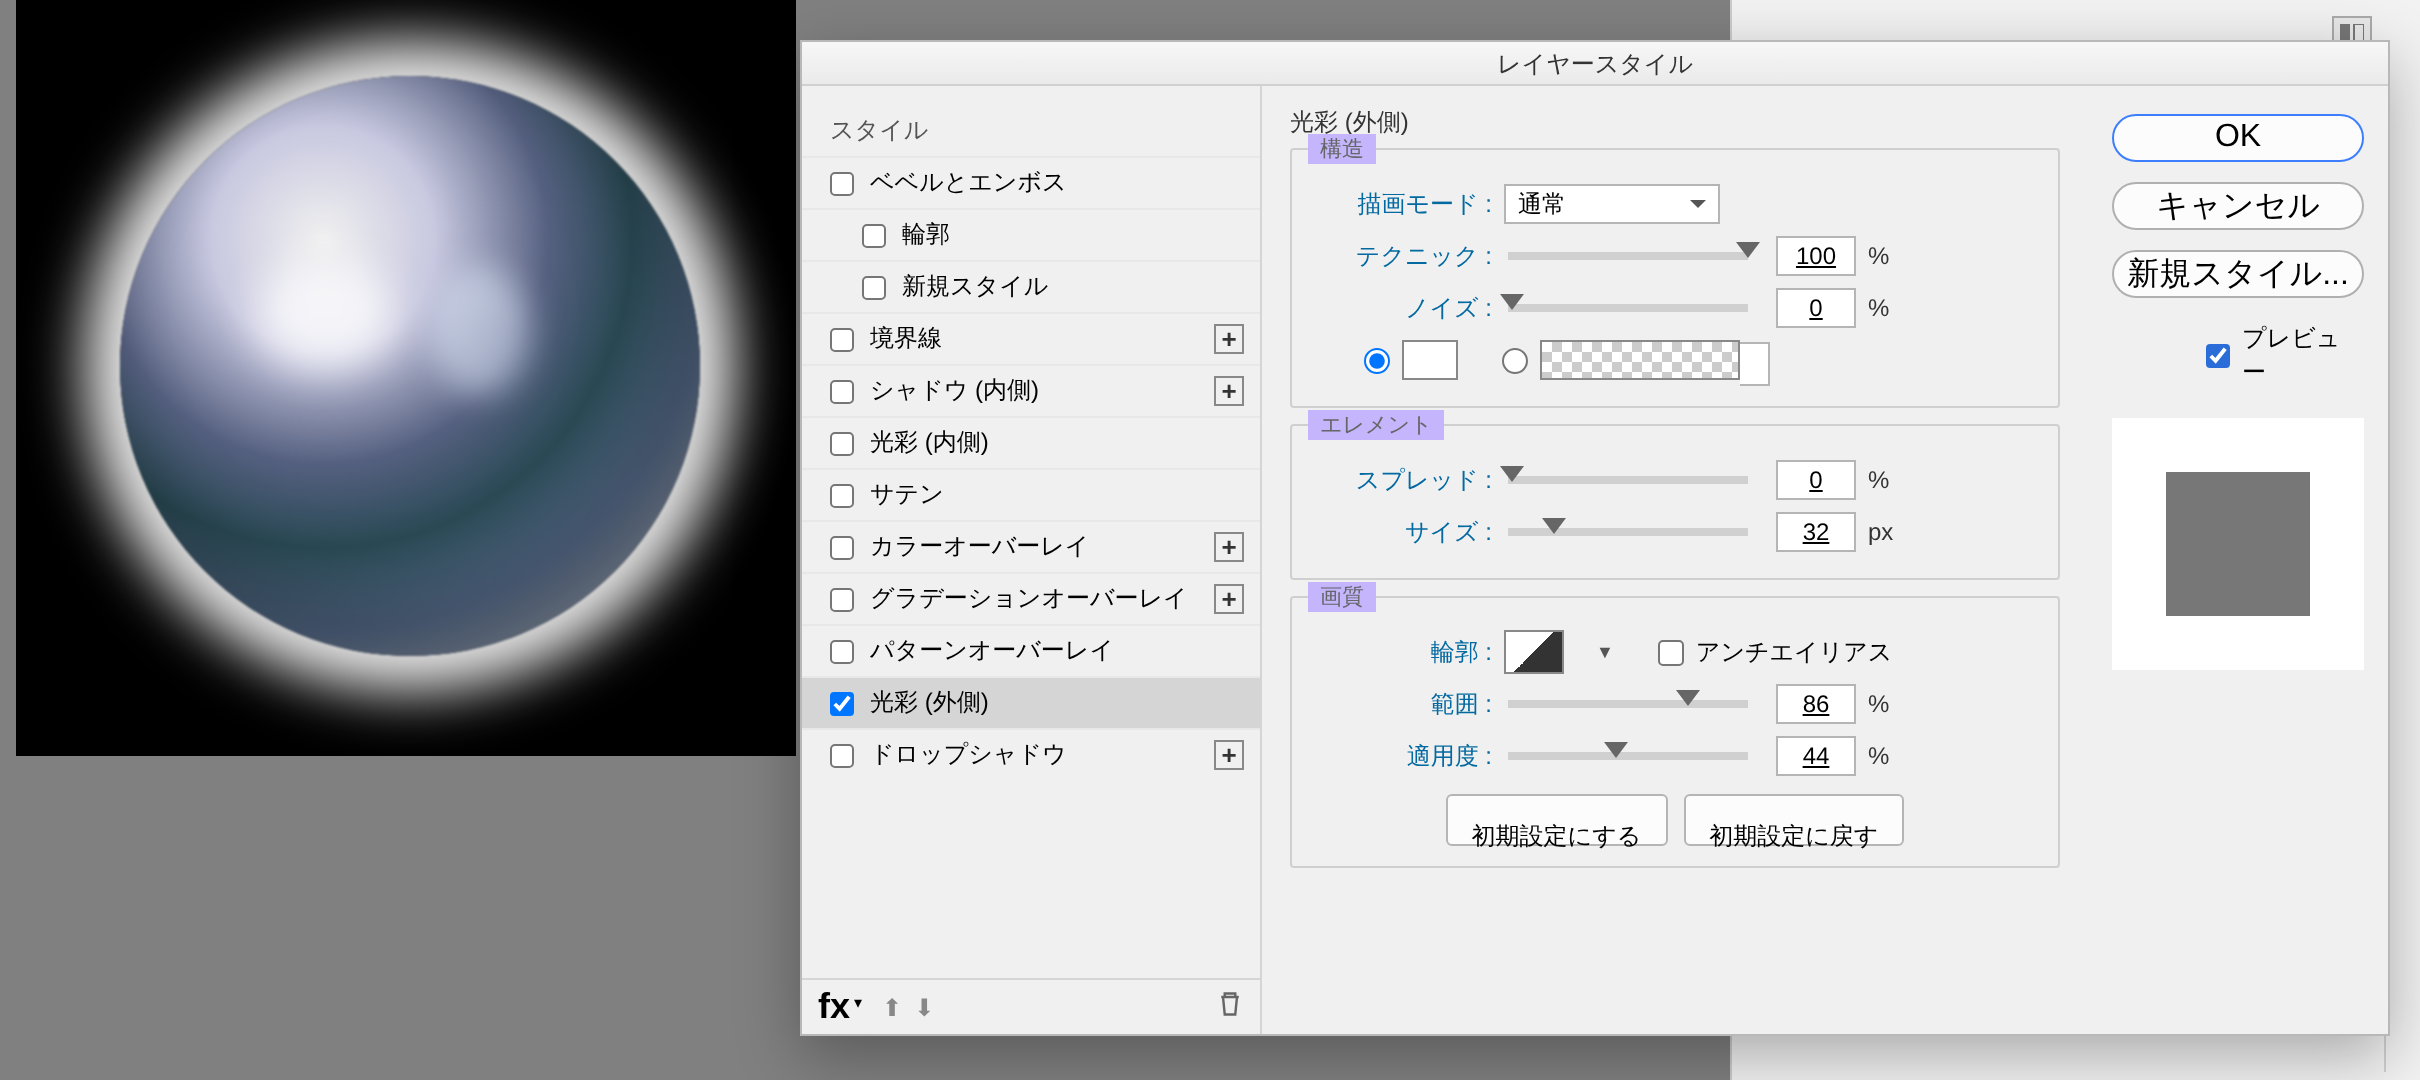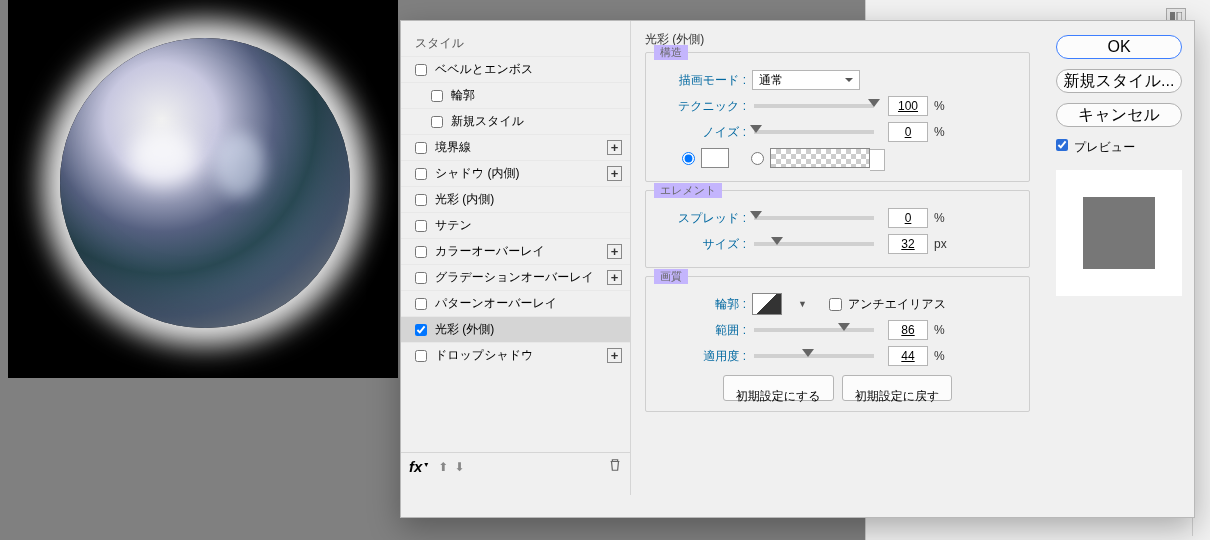--- a/index.html
+++ b/index.html
@@ -16,30 +16,30 @@
 .orb::after { content:""; position:absolute; left:155px; top:95px; width:50px; height:65px; border-radius:50%; background: rgba(230,240,255,0.5); filter: blur(8px);}
 
 .right-panel { position:absolute; right:0; top:0; width:345px; height:540px; background:#f2f2f2; border-left:1px solid #ccc;}
 .right-panel-inner { position:absolute; right:0; top:36px; width:18px; height:500px; border-left:1px solid #d0d0d0;}
 .panel-icon-btn { position:absolute; left:300px; top:8px; width:20px; height:18px; border:1px solid #aaa; background:#e8e8e8; display:flex; align-items:center; justify-content:center;}
 
 .dialog { position: absolute; left: 400px; top: 20px; width: 795px; height: 498px; background: #f0f0f0; border: 1px solid #b8b8b8; box-shadow: 0 10px 30px rgba(0,0,0,.3); }
 .titlebar { height: 22px; background: linear-gradient(#f7f7f7,#eaeaea); text-align: center; line-height: 22px; font-size: 12px; color: #333; border-bottom:1px solid #d0d0d0;}
 .dialog-body { display: flex; height: calc(100% - 22px); }
 
-.left-col { width: 230px; border-right: 1px solid #d5d5d5; padding: 10px 0 15px 0; display:flex; flex-direction:column;}
+.left-col { width: 230px; border-right: 1px solid #d5d5d5; padding: 10px 0 0 0; display:flex; flex-direction:column;}
 .left-col .head { padding: 4px 14px; color:#555; }
 .left-col .sub { padding: 6px 14px; color:#555; border-top:1px solid #e0e0e0;}
 .effect-row { display:flex; align-items:center; height:26px; border-top:1px solid #e8e8e8; padding:0 6px 0 14px; position:relative;}
 .effect-row.indent { padding-left: 30px; }
 .effect-row.selected { background:#d5d5d5; }
 .effect-row input[type=checkbox]{ margin-right:8px; width:12px; height:12px;}
 .effect-row .plus { position:absolute; right:8px; top:5px; width:15px; height:15px; border:1px solid #888; display:flex; align-items:center; justify-content:center; font-size:13px; line-height:1; font-weight:bold; color:#333;}
 .left-footer { margin-top:auto; height:28px; border-top:1px solid #d5d5d5; display:flex; align-items:center; padding:0 8px; gap:6px;}
-.fx-icon { font-style:italic; font-weight:bold; font-size:15px; }
+.fx-icon { font-weight:bold; font-size:18px; }
 .arrow-ic { color:#888; font-size:12px;}
 .trash { margin-left:auto; }
 .trash svg { width:14px; height:14px; stroke:#666; fill:none; stroke-width:1.4;}
 
 .mid-col { flex:1; padding: 10px 14px; }
 .section-title { font-size:12px; color:#333; margin-bottom:4px;}
 .fieldset { border:1px solid #cfcfcf; border-radius:2px; padding: 14px 12px 10px 12px; margin-bottom:8px; position:relative;}
 .fieldset .legend { position:absolute; top:-8px; left:8px; background:#c4b5fd; padding:0 6px; color:#666; font-size:11px;}
 .form-row { display:flex; align-items:center; height:26px; gap:6px;}
 .form-row .lbl { width:88px; text-align:right; color:#0369a1; }
@@ -53,21 +53,21 @@
 .colorbox { width:28px; height:20px; border:1px solid #888; background:#fff;}
 .gradbox { width:100px; height:20px; border:1px solid #888; background: repeating-conic-gradient(#ccc 0 25%, #fff 0 50%) 0 0/10px 10px; position:relative;}
 .gradbox::after{content:""; position:absolute; right:-16px; top:0; width:14px; height:20px; border:1px solid #b5b5b5; border-left:none; background:#fff;}
 .contour-box { width:30px; height:22px; border:1px solid #888; background:linear-gradient(135deg,#fff 50%,#333 50%);}
 .btn-sm { border:1px solid #b5b5b5; background:#fcfcfc; height:22px; padding:12px 12px; border-radius:3px;}
 .bottom-btns { display:flex; gap:8px; justify-content:center; margin-top:6px;}
 
 .right-col { width: 150px; padding: 14px 12px; display:flex; flex-direction:column; gap:10px; align-items:stretch;}
 .main-btn { height:24px; border:1px solid #b0b0b0; background:#fcfcfc; border-radius:12px; font-size:16px;}
 .main-btn.primary { border:1.5px solid #3d7eff; }
-.preview-row { display:flex; align-items:flex-start; gap:6px; margin-top:2px;}
+.preview-row { display:flex; align-items:center; gap:6px; margin-top:2px;margin-left:47px;}
 .preview-row input { accent-color:#2a6dd8; width:12px; height:12px;}
 .preview-thumb { width:126px; height:126px; background:#fff; display:flex; align-items:center; justify-content:center; margin-top:4px;}
 .preview-inner { width:72px; height:72px; background:#777; box-shadow: 0 0 16px 10px rgba(255,255,255,0.95);}
 </style>
 </head>
 <body>
 
 <div class="canvas-back">
   <div class="canvas-image">
     <div class="orb"></div>
@@ -78,20 +78,21 @@
   <div class="panel-icon-btn">
     <svg width="12" height="10">
         <rect x="0" y="0" width="5" height="10" fill="#777"></rect>
         <rect x="7" y="0" width="5" height="10" fill="none" stroke="#777"></rect>
       </svg>
   </div>
   <div class="right-panel-inner"></div>
 </div>
 
 <div class="dialog">
+  <div class="titlebar">レイヤースタイル</div>
   <div class="dialog-body">
 
     <div class="left-col">
       <div class="head">スタイル</div>
 
       <div class="effect-row">
           <input type="checkbox" style="">
           <span>ベベルとエンボス</span>
         </div>
       <div class="effect-row indent">
@@ -240,22 +241,22 @@
         </div>
         <div class="bottom-btns">
           <button class="btn-sm">初期設定にする</button>
           <button class="btn-sm">初期設定に戻す</button>
         </div>
       </div>
     </div>
 
     <div class="right-col">
       <button class="main-btn primary">OK</button>
+      <button class="main-btn">キャンセル</button>
       <button class="main-btn">新規スタイル...</button>
-      <button class="main-btn">キャンセル</button>
       <div class="preview-row">
         <input type="checkbox" checked="" style="">
         <span>プレビュー</span>
       </div>
       <div class="preview-thumb">
         <div class="preview-inner"></div>
       </div>
     </div>
 
   </div>

